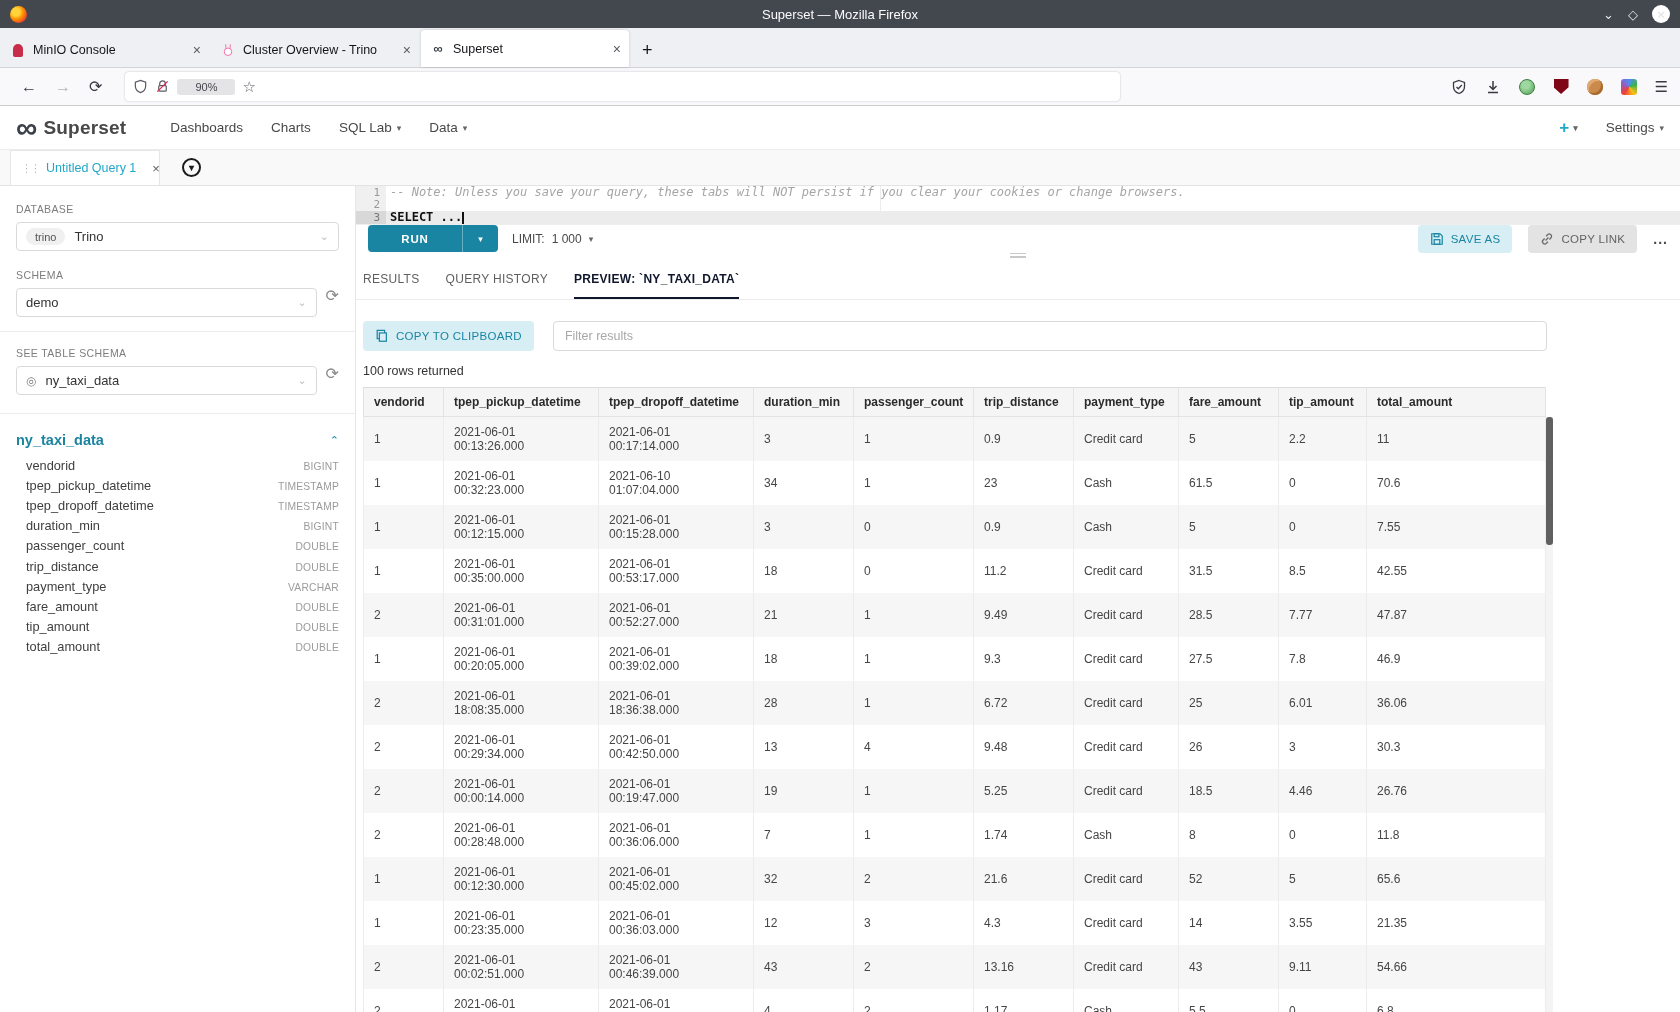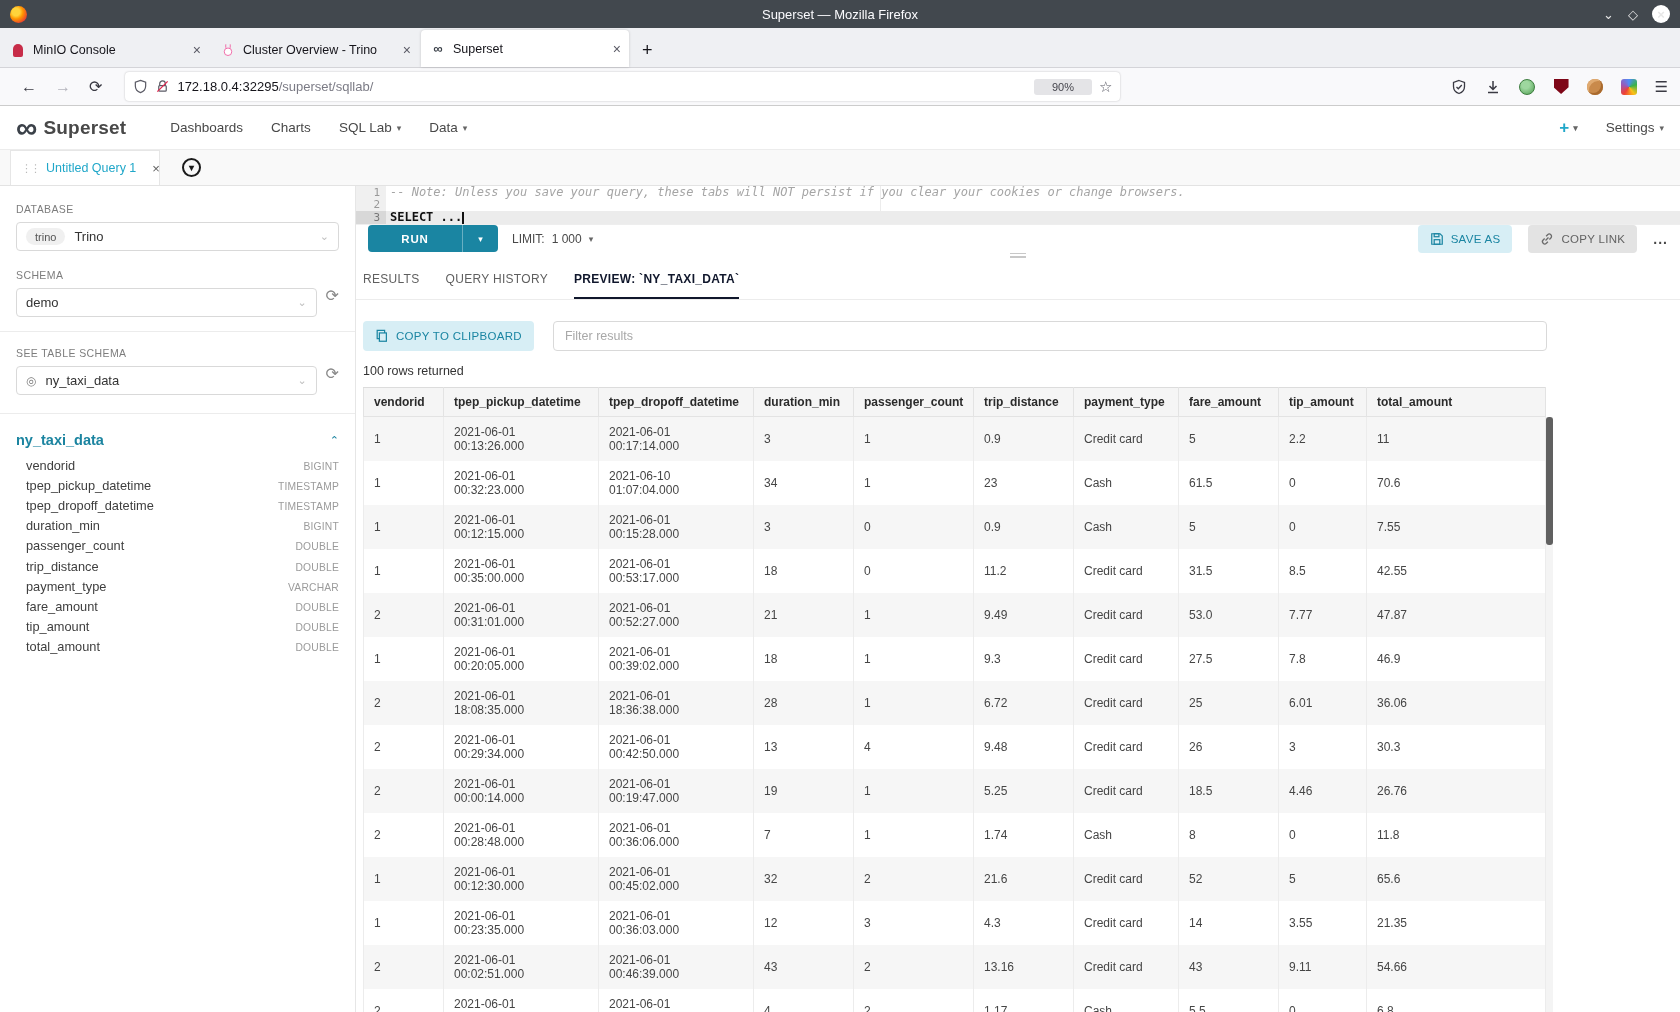--- a/index.html
+++ b/index.html
@@ -191,21 +191,20 @@
           <path d="M8 1.5l5.5 2v4c0 3.5-2.5 6-5.5 7-3-1-5.5-3.5-5.5-7v-4z"></path>
         </svg>
     </span>
     <span>
       <svg class="ic" width="15" height="15" viewBox="0 0 16 16">
           <path d="M5 7V5a3 3 0 016 0v2" fill="none" stroke="#5b5b66" stroke-width="1.3"></path>
           <rect x="4" y="7" width="8" height="6" rx="1" fill="none" stroke="#5b5b66" stroke-width="1.3"></rect>
           <line x1="2.5" y1="13.5" x2="13.5" y2="2.5" stroke="#e22850" stroke-width="1.4"></line>
         </svg>
     </span>
-    <span class="urltext"><span>172.18.0.4:32295</span><span class="path">/superset/sqllab/</span></span>
     <span class="zoombadge">90%</span>
     <span class="star">☆</span>
   </div>
   <div class="ext-row">
     <span class="extico">
       <svg class="ic" width="16" height="16" viewBox="0 0 16 16" fill="none" stroke="#3a3a43" stroke-width="1.3">
           <path d="M8 1.5l5.5 2v4c0 3.5-2.5 6-5.5 7-3-1-5.5-3.5-5.5-7v-4z"></path>
           <path d="M5.5 8l1.8 1.8L10.8 6"></path>
         </svg>
     </span>
@@ -503,21 +502,21 @@
               <td>42.55</td>
             </tr>
             <tr class="odd">
               <td>2</td>
               <td>2021-06-01 00:31:01.000</td>
               <td>2021-06-01 00:52:27.000</td>
               <td>21</td>
               <td>1</td>
               <td>9.49</td>
               <td>Credit card</td>
-              <td>53.0</td>
+              <td>28.5</td>
               <td>7.77</td>
               <td>47.87</td>
             </tr>
             <tr class="even">
               <td>1</td>
               <td>2021-06-01 00:20:05.000</td>
               <td>2021-06-01 00:39:02.000</td>
               <td>18</td>
               <td>1</td>
               <td>9.3</td>

